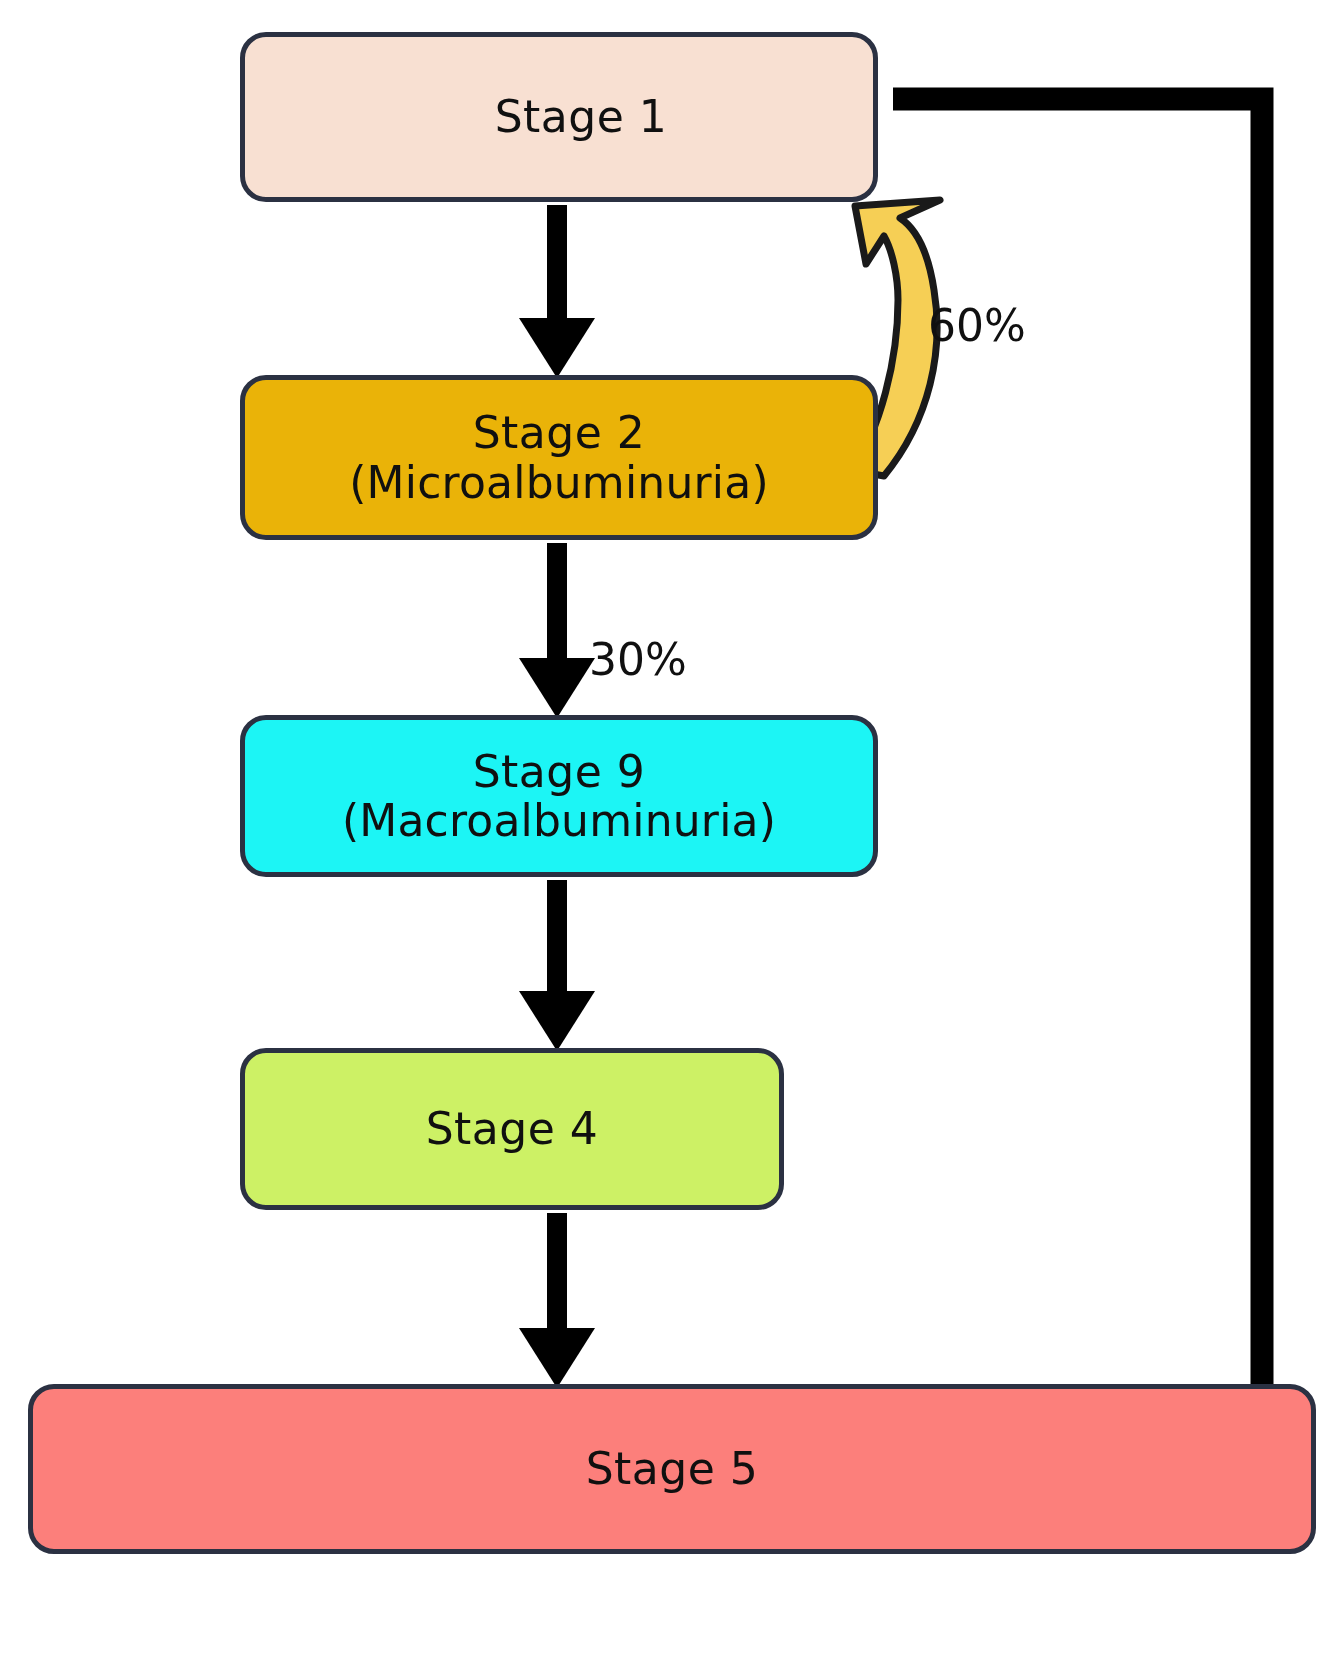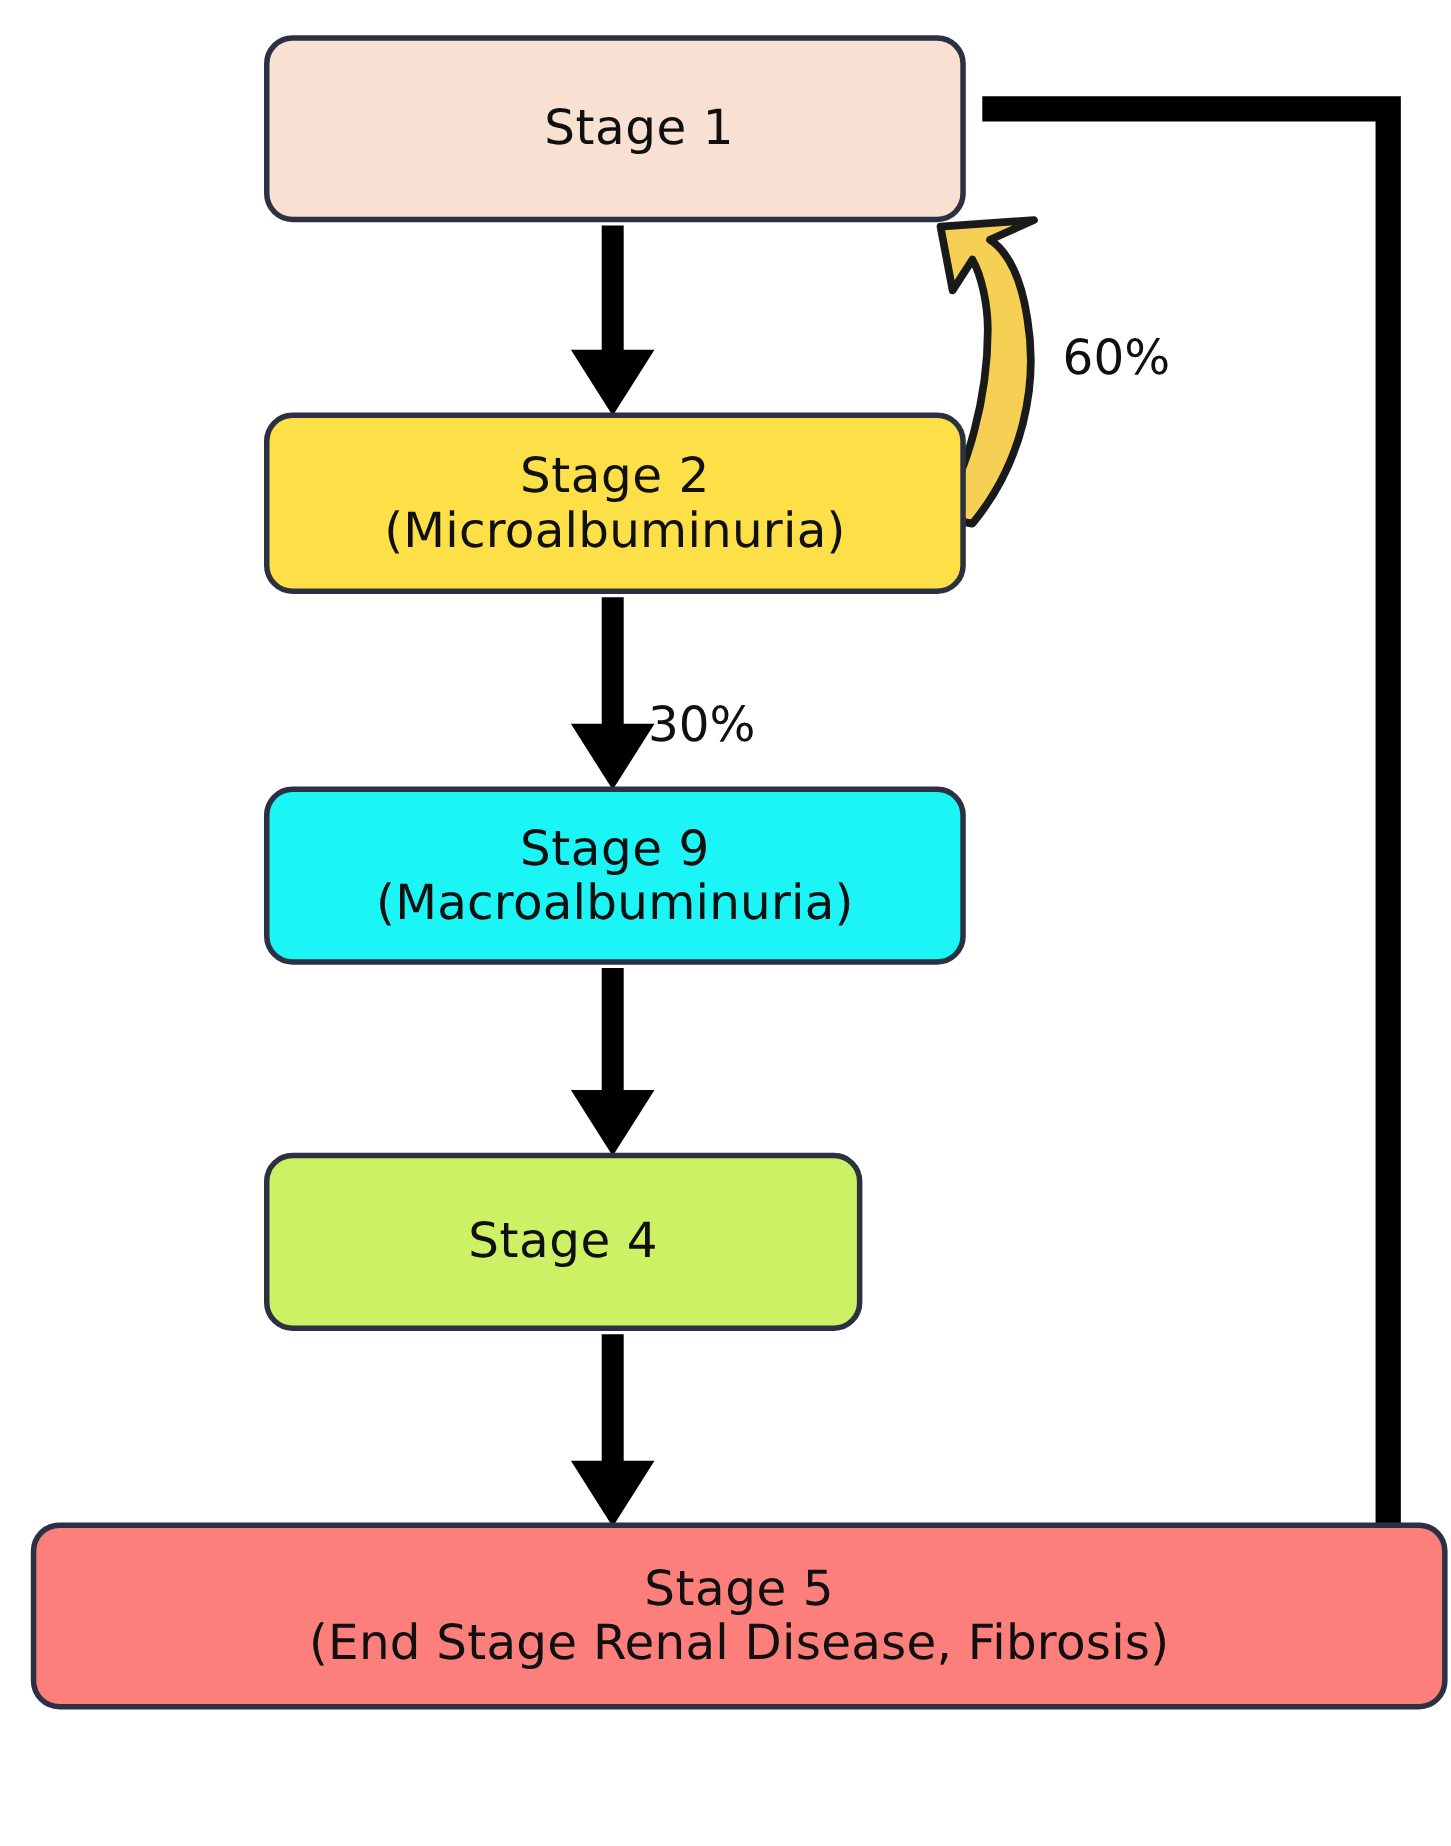--- a/index.html
+++ b/index.html
@@ -55,21 +55,21 @@
     font-size: 44px;
     color: #101010;
     white-space: nowrap;
   }
   #stage-1 { left: 240px; top: 32px;   width: 638px; height: 170px; }
   #stage-2 { left: 240px; top: 375px;  width: 638px; height: 165px; }
   #stage-3 { left: 240px; top: 715px;  width: 638px; height: 162px; }
   #stage-4 { left: 240px; top: 1048px; width: 544px; height: 162px; }
   #stage-5 { left: 28px;  top: 1384px; width: 1288px; height: 170px; }
 
-  #label-60 { left: 928px; top: 300px; margin-left: 38px; }
+  #label-60 { left: 928px; top: 300px; }
   #label-30 { left: 589px; top: 614px; margin-top: 20px; }
 </style>
 </head>
 <body>
 
 <div id="canvas">
 
   <svg id="flow-svg" viewBox="0 0 1319 1678" xmlns="http://www.w3.org/2000/svg">
 
     <g>
@@ -110,35 +110,34 @@
                C 892 250, 898 276, 898 300
                C 898 360, 880 430, 852 470
                Z" fill="#f6cf55" stroke="#1a1a1a" stroke-width="7" stroke-linejoin="round"></path>
     </g>
   </svg>
 
   <div class="stage-box" id="stage-1" style="background:#f8e0d2;padding-left:44px;">
     <div class="stage-title">Stage 1</div>
   </div>
 
-  <div class="stage-box" id="stage-2" style="background:#fde047;">
+  <div class="stage-box" id="stage-2" style="background:#eab308;">
     <div class="stage-title">Stage 2</div>
     <div class="stage-sub">(Microalbuminuria)</div>
   </div>
 
   <div class="stage-box" id="stage-3" style="background:#1cf5f5;">
     <div class="stage-title">Stage 9</div>
     <div class="stage-sub">(Macroalbuminuria)</div>
   </div>
 
   <div class="stage-box" id="stage-4" style="background:#cdf165;">
     <div class="stage-title">Stage 4</div>
   </div>
 
   <div class="stage-box" id="stage-5" style="background:#fc7f7b;">
     <div class="stage-title">Stage 5</div>
-    <div class="stage-sub">(End Stage Renal Disease, Fibrosis)</div>
   </div>
 
   <div class="edge-label" id="label-60">60%</div>
   <div class="edge-label" id="label-30">30%</div>
 
 </div>
 
 </body></html>

